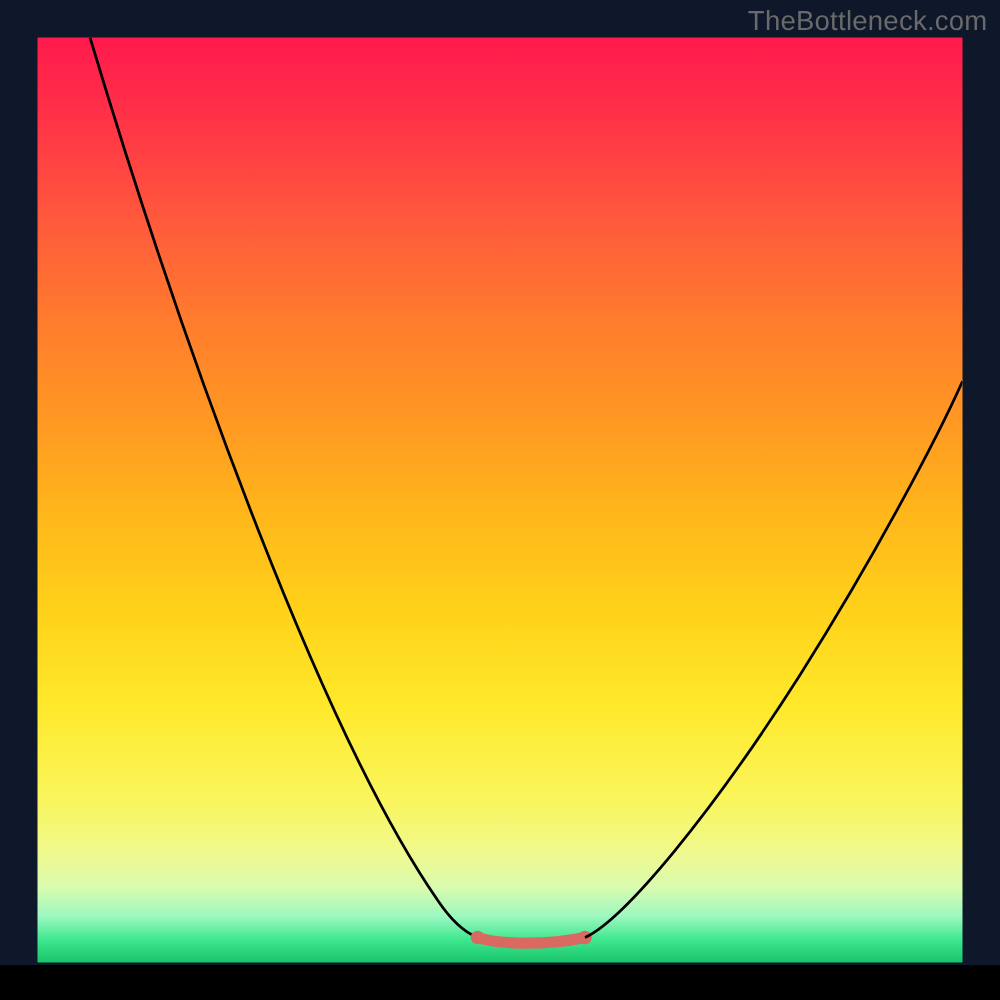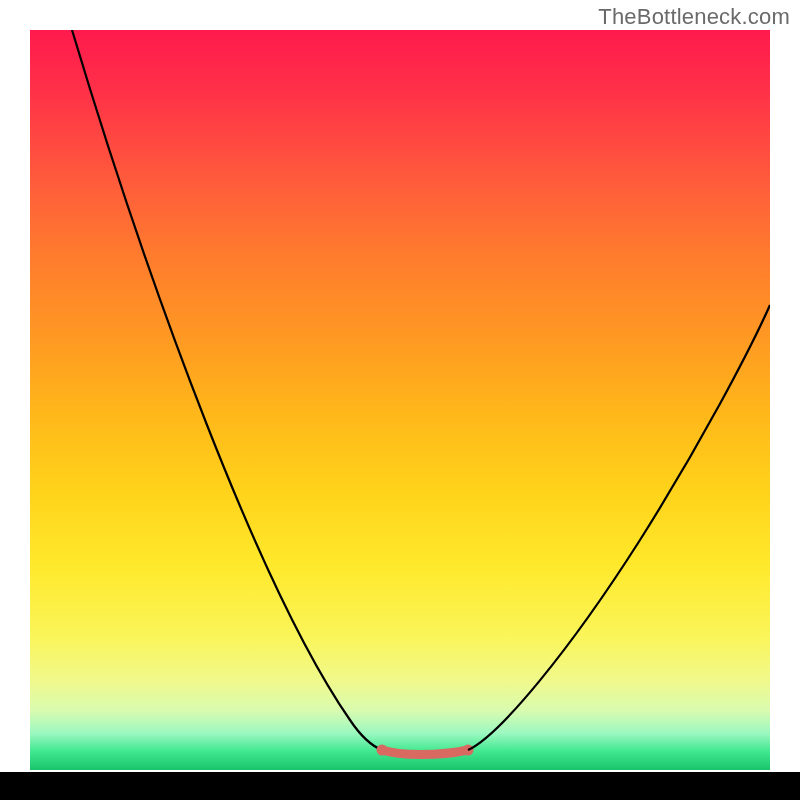--- a/index.html
+++ b/index.html
@@ -7,21 +7,21 @@
     padding: 0;
     width: 800px;
     height: 800px;
     background: #000;
     overflow: hidden;
   }
   .frame {
     position: relative;
     width: 800px;
     height: 772px;
-    background: #ffffff;
+    background: #0f172a;
   }
   .plot-area {
     position: absolute;
     left: 30px;
     top: 30px;
     width: 740px;
     height: 740px;
     background: linear-gradient(to bottom,
       #ff1a4d 0%,
       #ff3048 8%,

